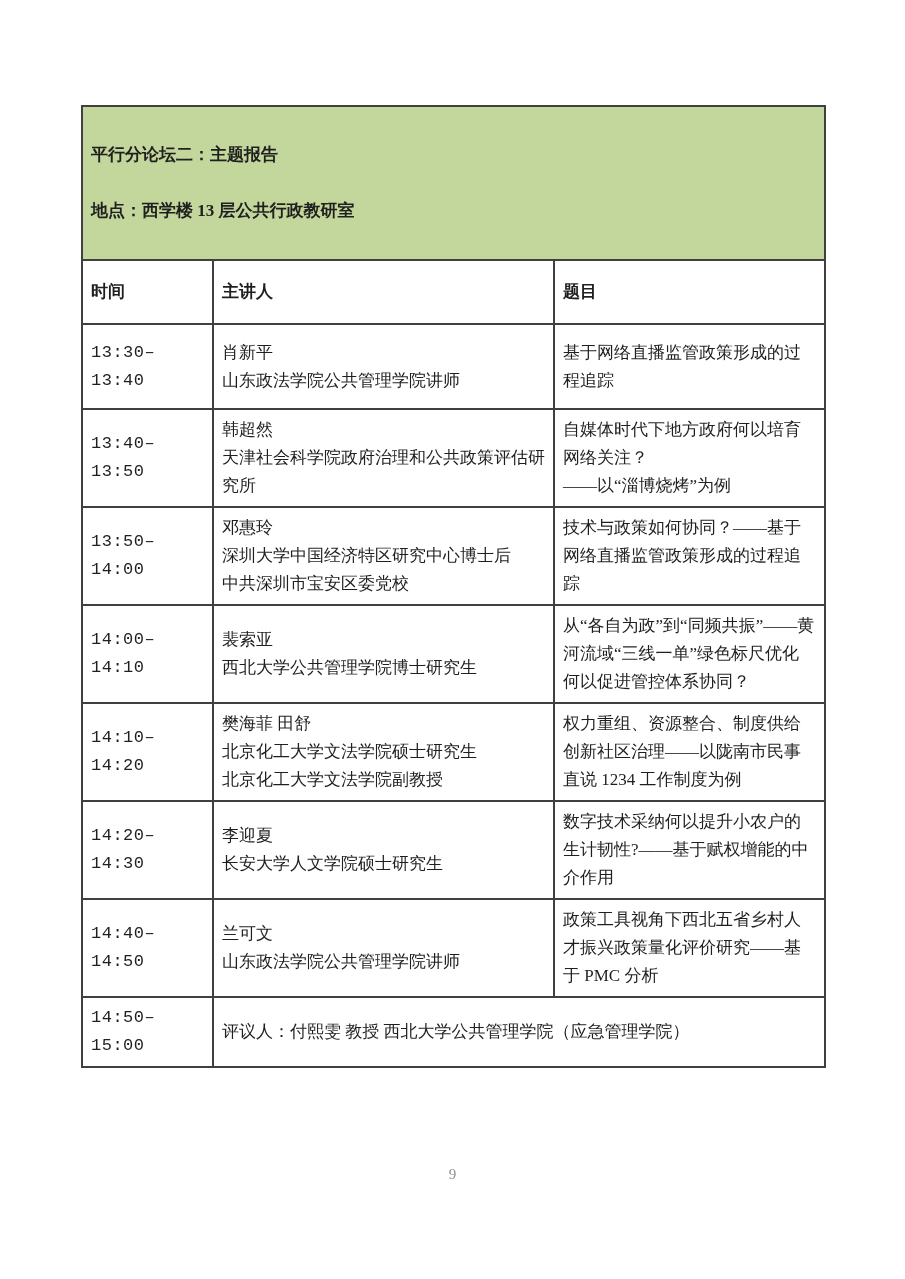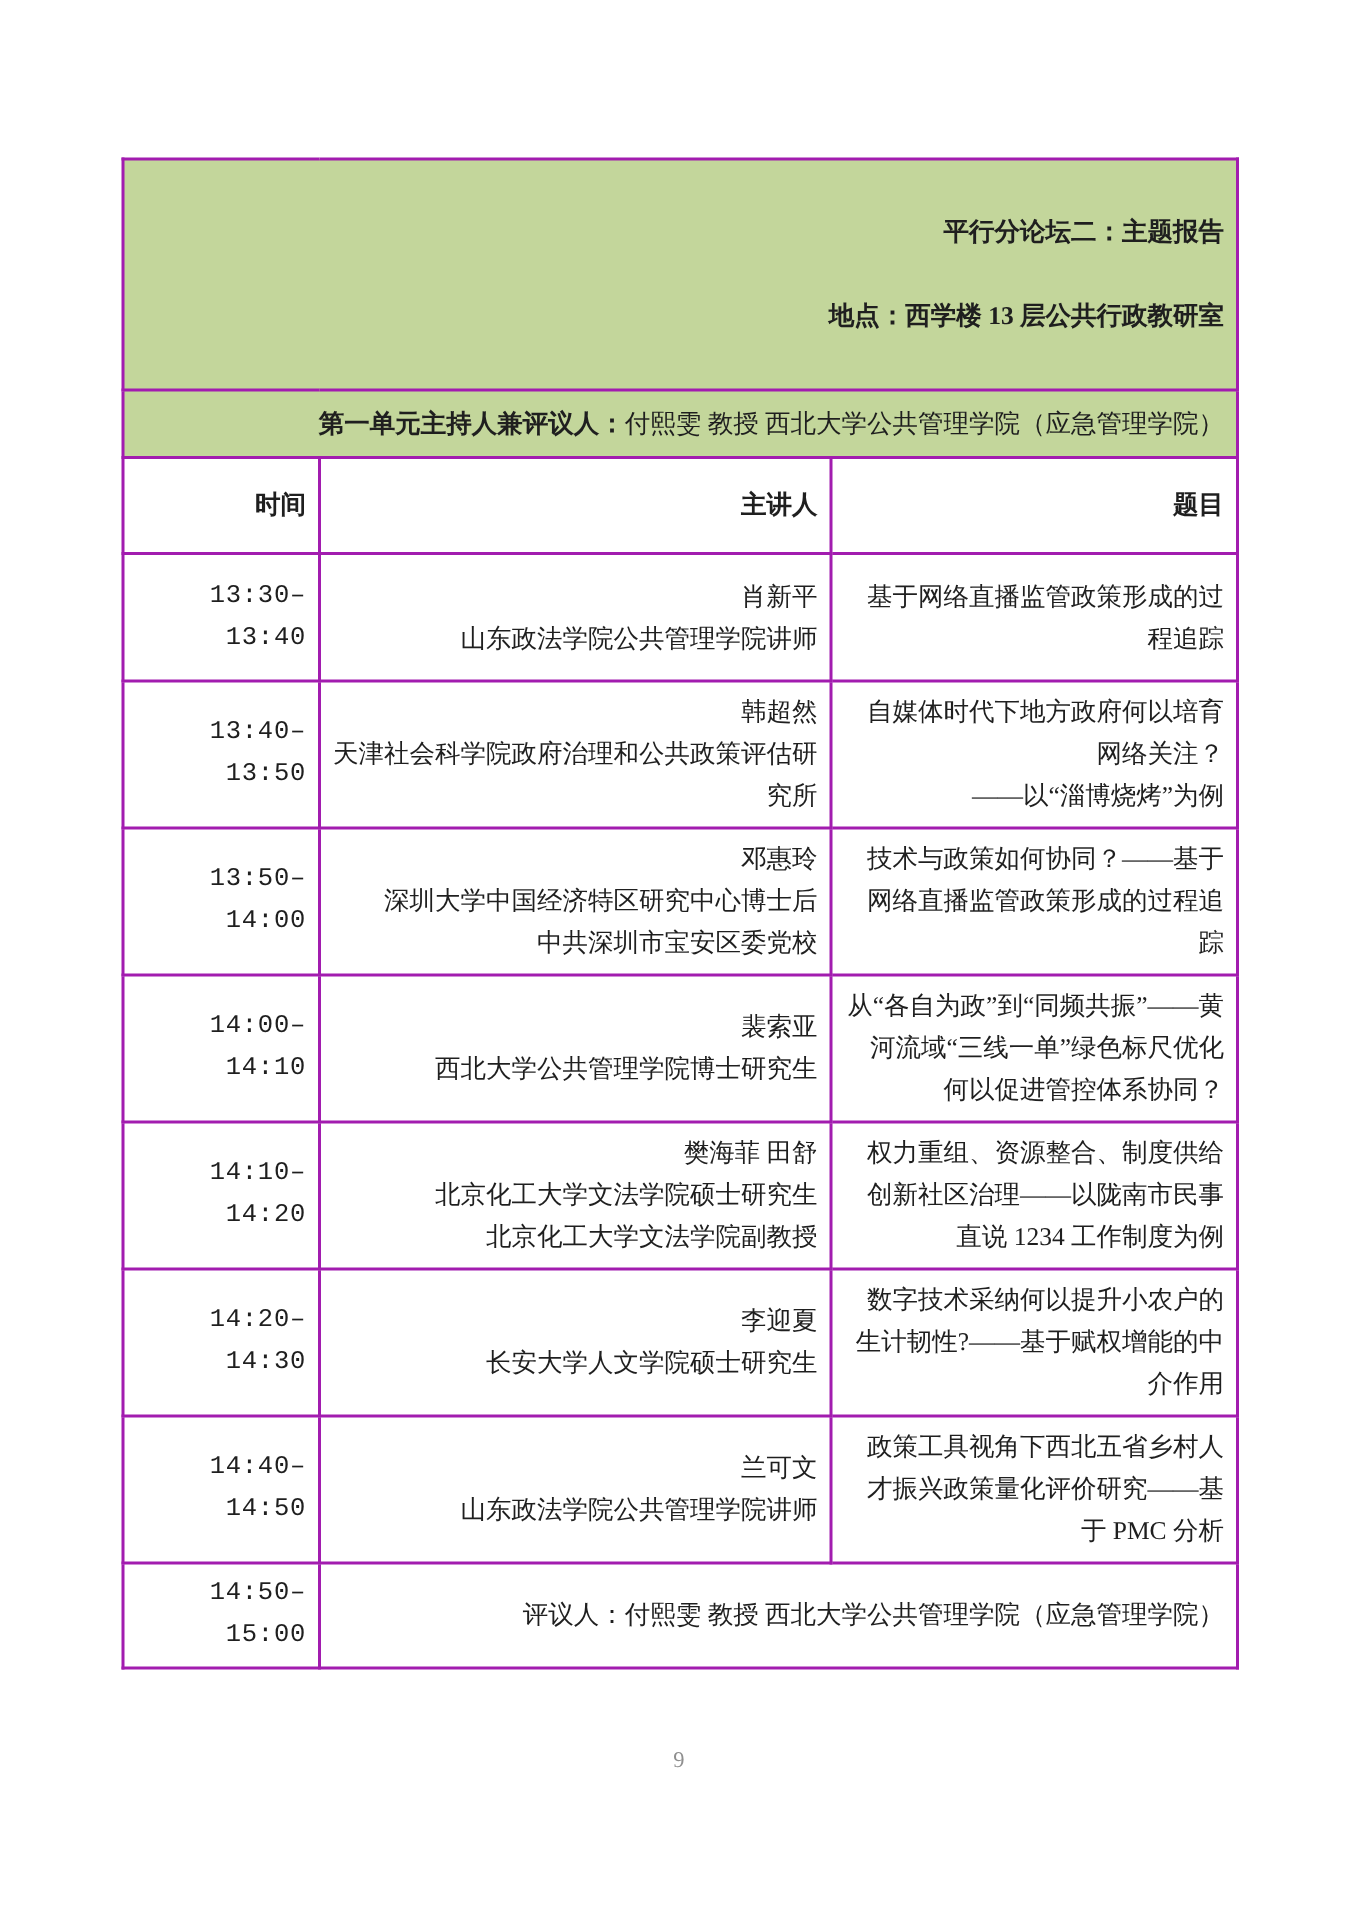--- a/index.html
+++ b/index.html
@@ -19,22 +19,22 @@
   }
   .schedule-table {
     position: absolute;
     left: 81px;
     top: 105px;
     width: 743px;
     border-collapse: collapse;
     table-layout: fixed;
   }
   .schedule-table td, .schedule-table th {
-    border: 2px solid #a21caf;
-    text-align: right;
+    border: 2px solid #404040;
+    text-align: left;
     vertical-align: middle;
     font-size: 17px;
     line-height: 28px;
     padding: 6px 8px;
     white-space: pre-line;
     overflow-wrap: break-word;
   }
   col.c-time   { width: 131px; }
   col.c-speaker{ width: 341px; }
   col.c-title  { width: 271px; }
@@ -91,23 +91,20 @@
       <col class="c-speaker">
       <col class="c-title">
     </colgroup>
     <tbody>
       <tr>
         <td class="title-cell" colspan="3">
           <div>平行分论坛二：主题报告</div>
           <div>地点：西学楼 13 层公共行政教研室</div>
         </td>
       </tr>
-      <tr>
-        <td class="unit-cell" colspan="3"><span class="unit-label">第一单元主持人兼评议人：</span><span>付熙雯 教授 西北大学公共管理学院（应急管理学院）</span></td>
-      </tr>
       <tr class="head-row">
         <th>时间</th>
         <th>主讲人</th>
         <th>题目</th>
       </tr>
     </tbody>
     <tbody id="schedule-body">
 
     <tr>
           <td class="time-cell">13:30–13:40</td>

